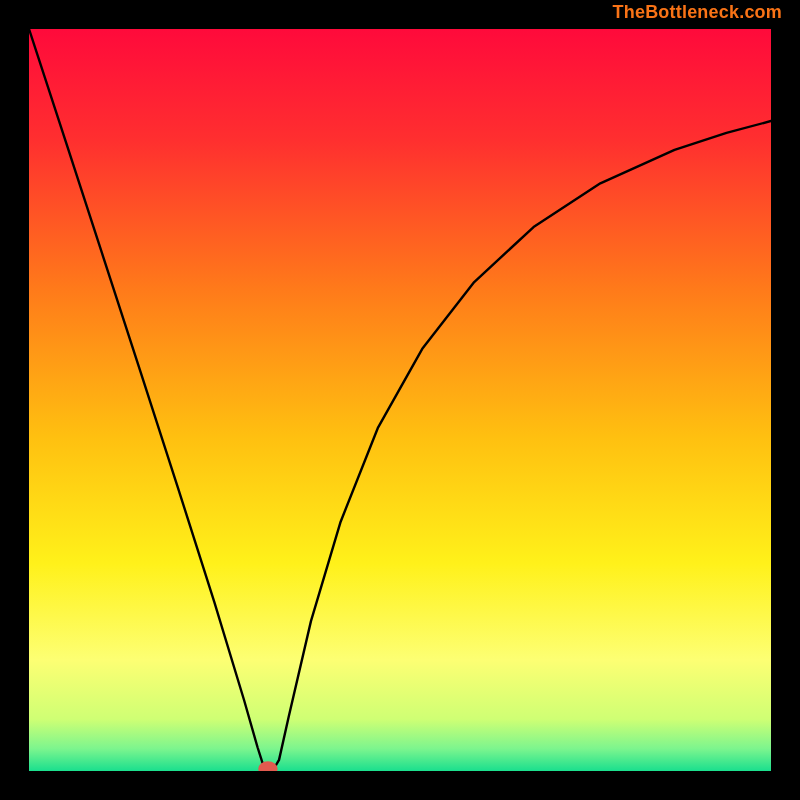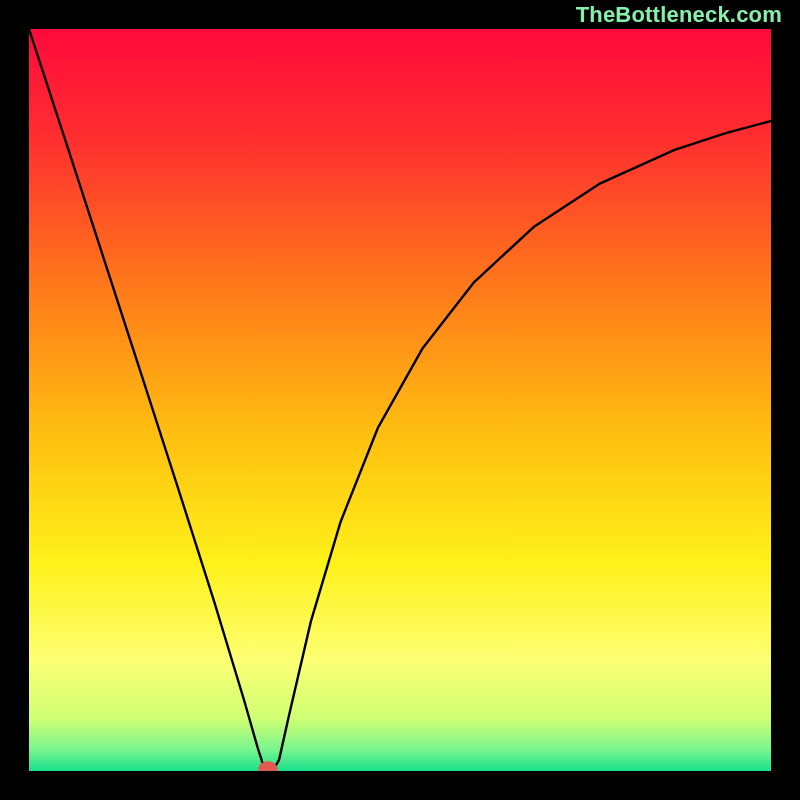--- a/index.html
+++ b/index.html
@@ -14,22 +14,22 @@
   .frame {
     position: relative;
     width: 800px;
     height: 800px;
     background: #000000;
   }
   .watermark {
     position: absolute;
     top: 2px;
     right: 18px;
-    color: #86efac;
-    font-size: 22px;
+    color: #f97316;
+    font-size: 18px;
     font-weight: 600;
     letter-spacing: 0.2px;
     user-select: none;
     text-align: right;
   }
   .plot-area {
     position: absolute;
     left: 29px;
     top: 29px;
     width: 742px;

